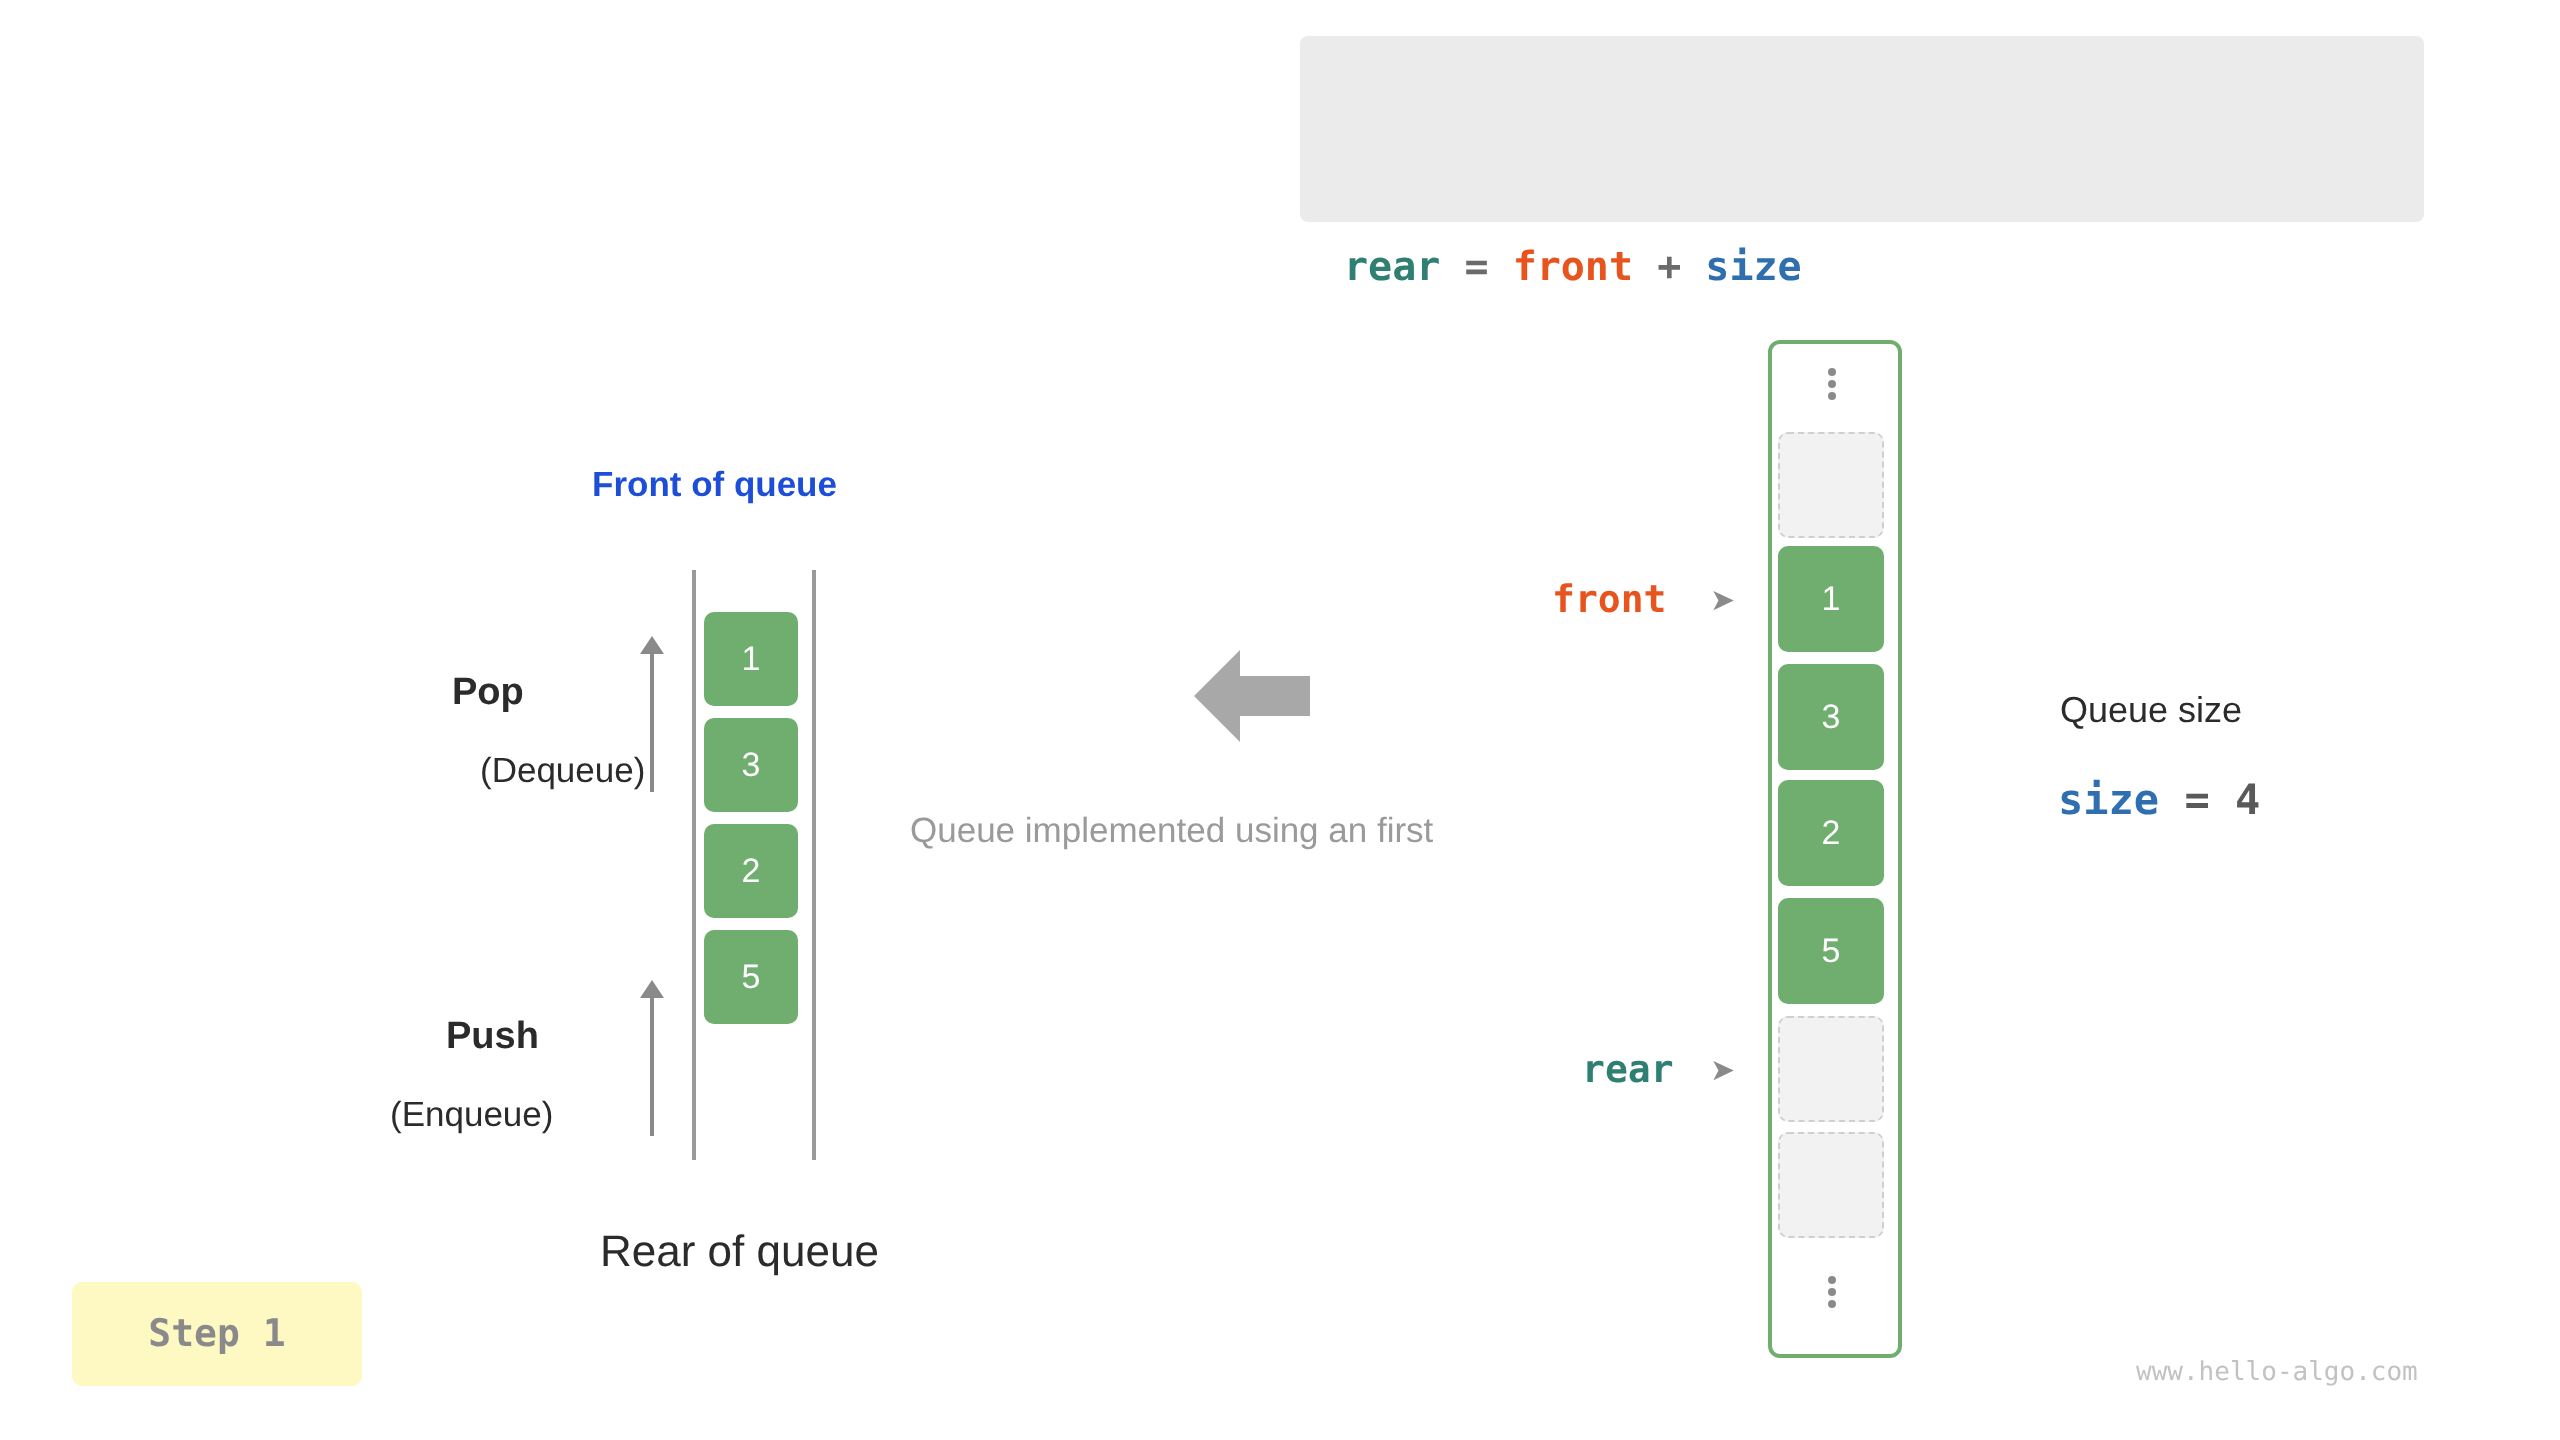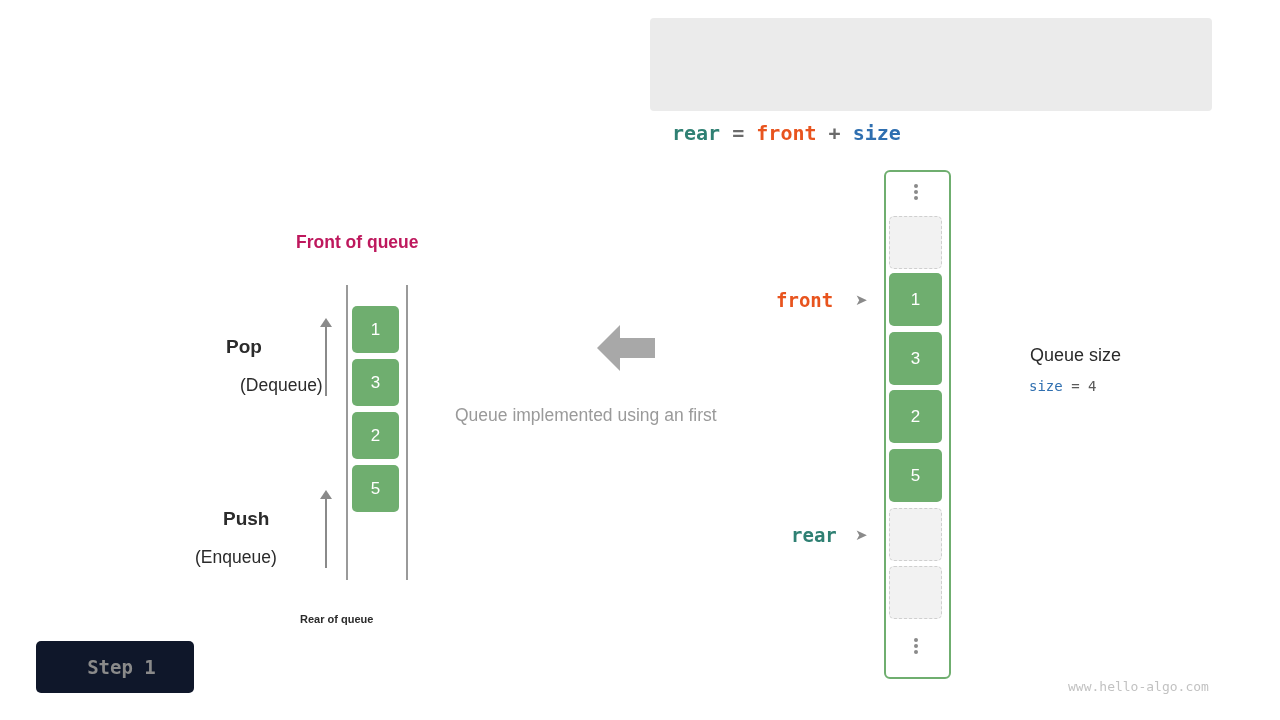--- a/index.html
+++ b/index.html
@@ -29,24 +29,24 @@
 
   #formula{
     left:672px;top:121px;font-size:20px;
     font-family:"DejaVu Sans Mono", monospace;font-weight:bold;
     color:#5a5a5a;white-space:nowrap;
   }
   #formula .op{color:#6b6b6b;font-weight:bold;}
 
   
   #front-of-queue-label{
-    left:296px;top:232px;font-size:17.5px;font-weight:bold;color:#be185d;
+    left:296px;top:232px;font-size:17.5px;font-weight:bold;color:#1d4ed8;
   }
   #rear-of-queue-label{
-    left:300px;top:613px;font-size:11px;font-weight:bold;color:#2b2b2b;
+    left:300px;top:613px;font-size:22px;font-weight:normal;color:#2b2b2b;
   }
   .vline{background:#9a9a9a;width:1.6px;}
   #vline-left{left:346px;top:285px;height:295px;}
   #vline-right{left:406px;top:285px;height:295px;}
 
   .lcell{
     position:absolute;left:352px;width:47px;height:47px;
     background:#6fae6f;border-radius:5px;color:#ffffff;
     font-size:17px;display:flex;align-items:center;justify-content:center;
   }
@@ -91,32 +91,32 @@
 
   .ptr-label{
     position:absolute;font-family:"DejaVu Sans Mono", monospace;font-weight:bold;
     font-size:19px;white-space:nowrap;
   }
   .ptr-arrow{
     position:absolute;color:#8a8a8a;font-size:15px;
   }
 
   #queue-size-label{left:1030px;top:345px;font-size:18px;color:#2b2b2b;}
-  #size-eq{left:1029px;top:378px;font-size:14px;
-    font-family:"DejaVu Sans Mono", monospace;font-weight:normal;color:#2f6fb0;white-space:nowrap;}
+  #size-eq{left:1029px;top:388px;font-size:21px;
+    font-family:"DejaVu Sans Mono", monospace;font-weight:bold;color:#2f6fb0;white-space:nowrap;}
   #size-eq .op{color:#5a5a5a;}
   #size-eq .val{color:#5a5a5a;}
 
   
   #step-badge{
     left:36px;top:641px;width:145px;height:52px;
-    background:#0f172a;border-radius:5px;
+    background:#fef9c3;border-radius:5px;
     display:flex;align-items:center;justify-content:center;
     font-family:"DejaVu Sans Mono", monospace;font-weight:bold;
-    font-size:19px;color:#8a8a8a;padding-left:13px;
+    font-size:19px;color:#8a8a8a;
   }
 
   #watermark{
     left:1068px;top:679px;font-size:13px;color:#c2c2c2;
     font-family:"DejaVu Sans Mono", monospace;
   }
 </style>
 </head>
 <body>
 

